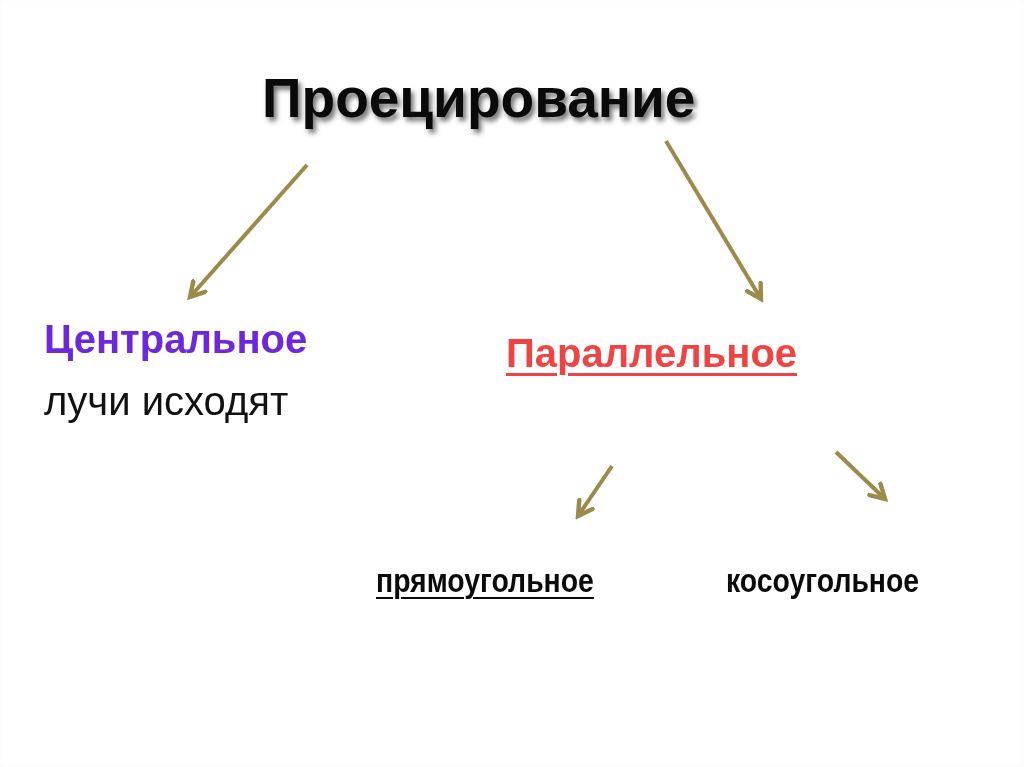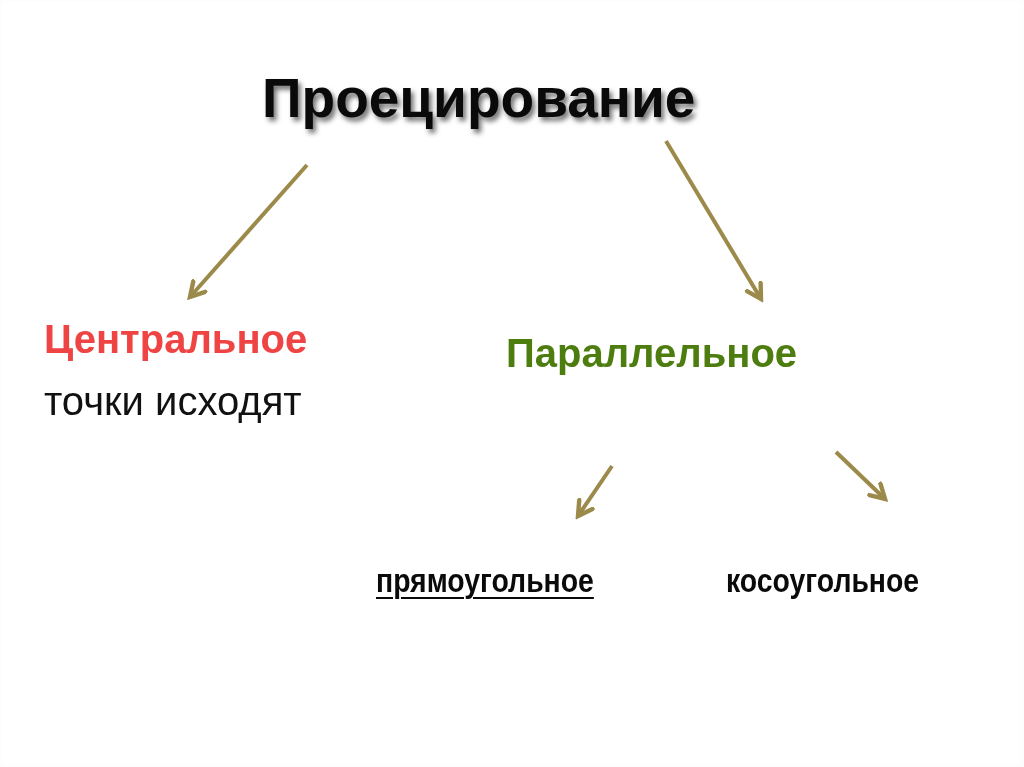--- a/index.html
+++ b/index.html
@@ -15,23 +15,23 @@
   .arrows { position: absolute; left: 0; top: 0; width: 1024px; height: 767px; pointer-events: none; }
   .title {
     position: absolute; left: 262px; top: 66px;
     font-size: 55px; font-weight: bold; color: #0a0a0a;
     letter-spacing: 0px;
     text-shadow: 3px 4px 5px rgba(0,0,0,0.55);
     white-space: nowrap;
   }
   .block { position: absolute; font-size: 40px; line-height: 62px; color: #111; white-space: nowrap; }
   .central { left: 44px; top: 308px; }
-  .central .head { color: #ef4444; font-weight: bold; }
+  .central .head { color: #6d28d9; font-weight: bold; }
   .parallel { left: 506px; top: 322px; }
-  .parallel .head { color: #4d7c0f; font-weight: bold; text-decoration-thickness: 3px; text-underline-offset: 6px; }
+  .parallel .head { color: #ef4444; font-weight: bold; text-decoration: underline; text-decoration-thickness: 3px; text-underline-offset: 6px; }
   .sub {
     position: absolute; top: 562px; font-size: 33px; font-weight: bold;
     color: #0a0a0a; white-space: nowrap; transform: scaleX(0.86); transform-origin: left top;
   }
   .rect { left: 376px; text-decoration: underline; text-decoration-thickness: 2px; text-underline-offset: 5px; }
   .oblique { left: 726px; }
 </style>
 </head>
 <body>
 
@@ -46,21 +46,21 @@
   <line x1="307" y1="165" x2="190" y2="297" stroke="#9b8a4a" stroke-width="4" marker-end="url(#ah)"></line>
   <line x1="666" y1="141" x2="761" y2="299" stroke="#9b8a4a" stroke-width="4" marker-end="url(#ah)"></line>
   <line x1="612" y1="466" x2="578" y2="516" stroke="#9b8a4a" stroke-width="4" marker-end="url(#ah)"></line>
   <line x1="836" y1="452" x2="885" y2="499" stroke="#9b8a4a" stroke-width="4" marker-end="url(#ah)"></line>
 </svg>
 
 <div class="title">Проецирование</div>
 
 <div class="block central">
   <div class="head">Центральное</div>
-  <div>точки исходят</div>
+  <div>лучи исходят</div>
 </div>
 
 <div class="block parallel">
   <div class="head">Параллельное</div>
 </div>
 
 <div class="sub rect">прямоугольное</div>
 <div class="sub oblique">косоугольное</div>
 
 </body></html>

